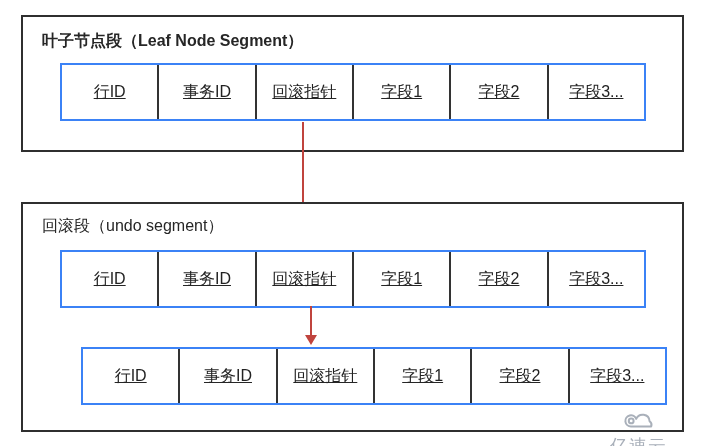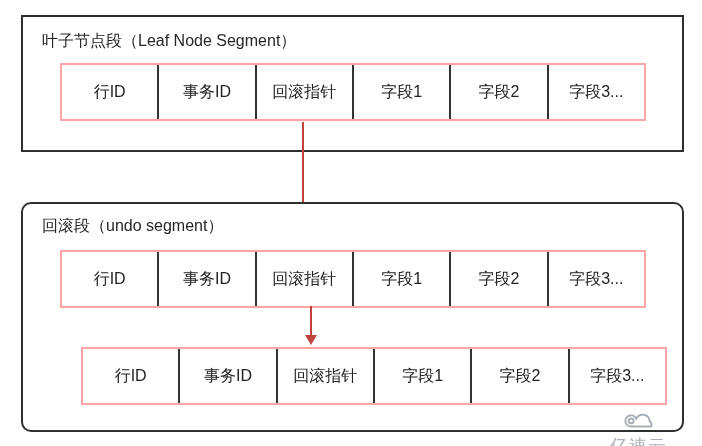--- a/index.html
+++ b/index.html
@@ -25,23 +25,24 @@
   .seg-title {
     position: absolute;
     font-size: 16px;
     line-height: 22px;
     color: #262626;
     white-space: nowrap;
   }
   .seg-row {
     position: absolute;
     display: flex;
-    border: 2px solid #fca5a5;
+    border: 2px solid #3b82f6;
     box-sizing: border-box;
     background: #ffffff;
+    text-decoration: underline;
   }
   .seg-row .cell {
     flex: 1 1 0;
     border-left: 2px solid #333333;
     display: flex;
     align-items: center;
     justify-content: center;
     font-size: 16px;
     color: #222222;
     white-space: nowrap;
@@ -80,36 +81,36 @@
     letter-spacing: 1px;
     white-space: nowrap;
   }
 </style>
 </head>
 <body>
 
 <div class="canvas">
 
   <section class="seg-box" style="left:21px; top:15px; width:663px; height:137px;">
-    <div class="seg-title" style="left:19px; top:13px;">叶子节点段（Leaf Node Segment）</div>
+    <div class="seg-title" style="left:19px; top:13px;font-weight:bold;">叶子节点段（Leaf Node Segment）</div>
     <div class="seg-row" style="left:37px; top:46px; width:586px; height:58px;">
       <div class="cell">行ID</div>
       <div class="cell">事务ID</div>
       <div class="cell">回滚指针</div>
       <div class="cell">字段1</div>
       <div class="cell">字段2</div>
       <div class="cell">字段3...</div>
     </div>
   </section>
 
   <div class="arrow" style="left:302px; top:122px; height:116px;">
     <div class="head"></div>
   </div>
 
-  <section class="seg-box" style="left:21px; top:202px; width:663px; height:230px;border-radius:10px;">
+  <section class="seg-box" style="left:21px; top:202px; width:663px; height:230px;">
     <div class="seg-title" style="left:19px; top:11px;">回滚段（undo segment）</div>
     <div class="seg-row" style="left:37px; top:46px; width:586px; height:58px;">
       <div class="cell">行ID</div>
       <div class="cell">事务ID</div>
       <div class="cell">回滚指针</div>
       <div class="cell">字段1</div>
       <div class="cell">字段2</div>
       <div class="cell">字段3...</div>
     </div>
     <div class="seg-row" style="left:58px; top:143px; width:586px; height:58px;">

